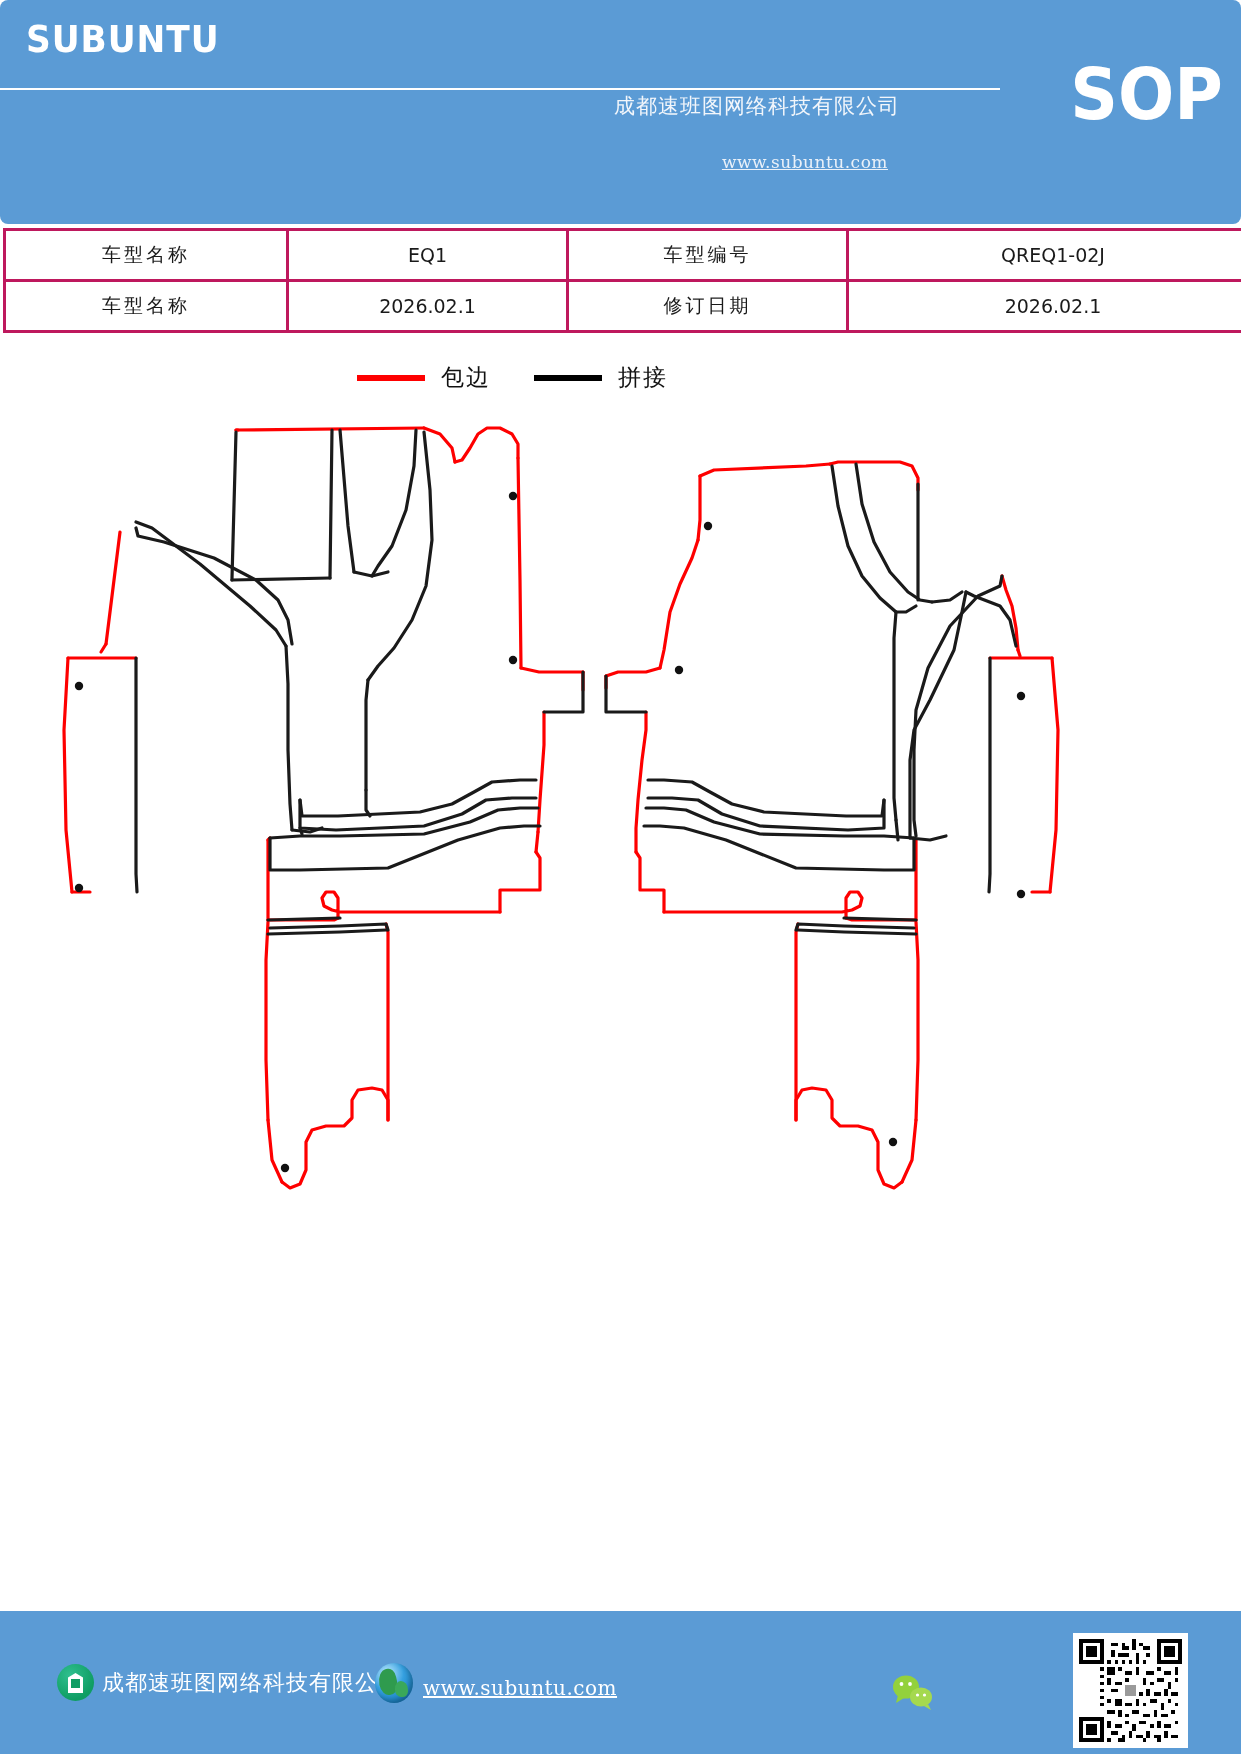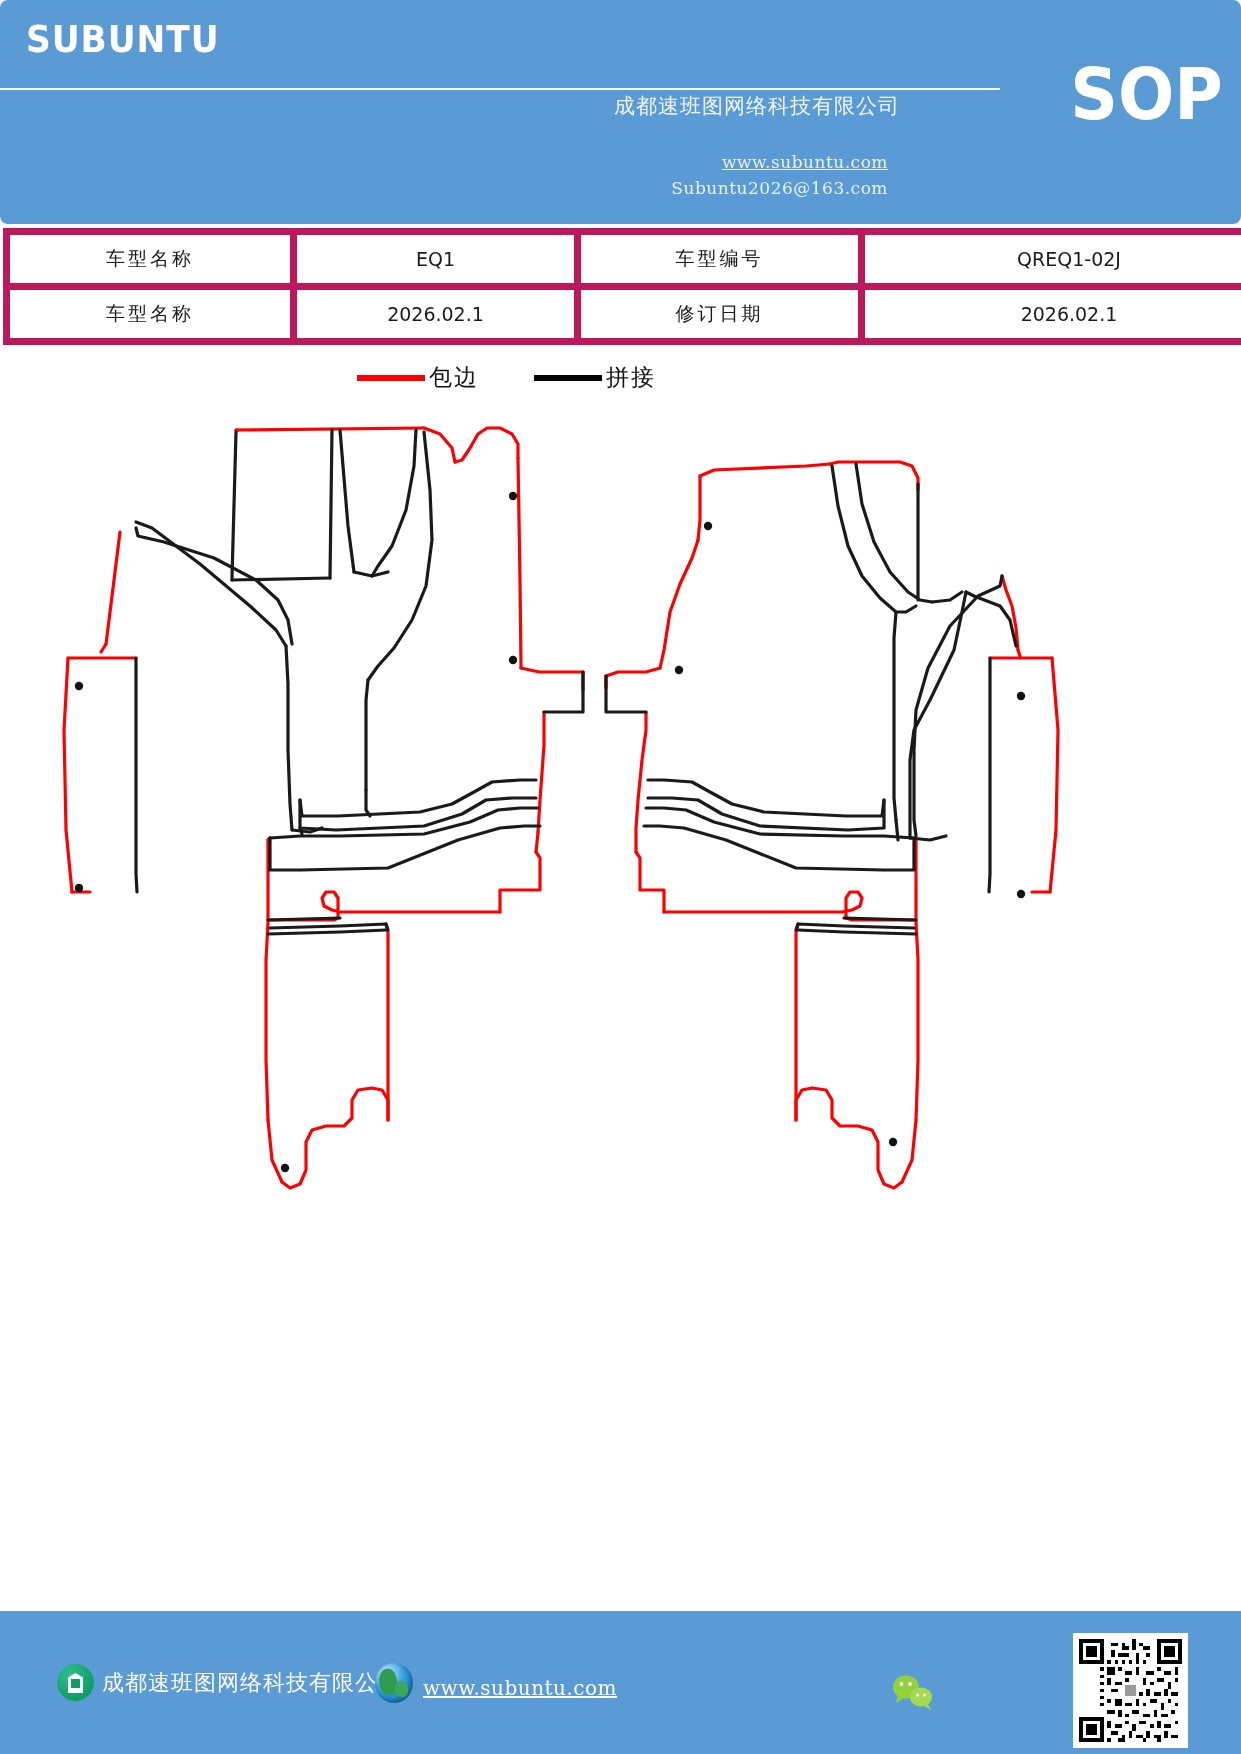--- a/index.html
+++ b/index.html
@@ -50,34 +50,34 @@
     font-family:"DejaVu Serif","Liberation Serif",serif;
     font-size:17px;color:#eaf1f9;letter-spacing:.5px;
   }
 
   
   .info-table{
     position:absolute;left:3px;top:228px;width:1234px;
     border-collapse:collapse;table-layout:fixed;
   }
   .info-table td{
-    border:7px solid #be185d;height:46px;text-align:center;vertical-align:middle;
+    border:3px solid #be185d;height:46px;text-align:center;vertical-align:middle;
     font-size:19px;color:#1a1a1a;
     font-family:"DejaVu Sans","Liberation Sans",sans-serif;
   }
   .info-table td.lab{width:278px;letter-spacing:3px;}
   .info-table td.val{width:275px;letter-spacing:0px;}
   .info-table td.lab2{width:275px;letter-spacing:3px;}
   .info-table td.val2{width:406px;}
 
   
   .legend{
     position:absolute;left:0;top:358px;width:1241px;height:42px;
   }
-  .legend-item{position:absolute;display:flex;align-items:center;gap:4px;}
+  .legend-item{position:absolute;display:flex;align-items:center;gap:16px;}
   .legend-item.a{left:357px;top:4px;}
   .legend-item.b{left:534px;top:4px;}
   .swatch{display:block;width:68px;height:6px;}
   .swatch.red{background:#fe0000;}
   .swatch.black{background:#000000;}
   .legend-label{
     font-family:"DejaVu Sans","Liberation Sans",sans-serif;
     font-size:23px;color:#111;letter-spacing:2px;
   }
 
@@ -148,21 +148,20 @@
 </style>
 </head>
 <body>
 
 <div class="header">
   <div class="brand">SUBUNTU</div>
   <div class="hrule"></div>
   <div class="company-top">成都速班图网络科技有限公司</div>
   <div class="sop">SOP</div>
   <div class="hdr-web">www.subuntu.com</div>
-  <div class="hdr-mail">Subuntu2026@163.com</div>
 </div>
 
 <table class="info-table">
   <tbody>
       <tr>
     <td class="lab">车型名称</td>
     <td class="val">EQ1</td>
     <td class="lab2">车型编号</td>
     <td class="val2">QREQ1-02J</td>
   </tr>

